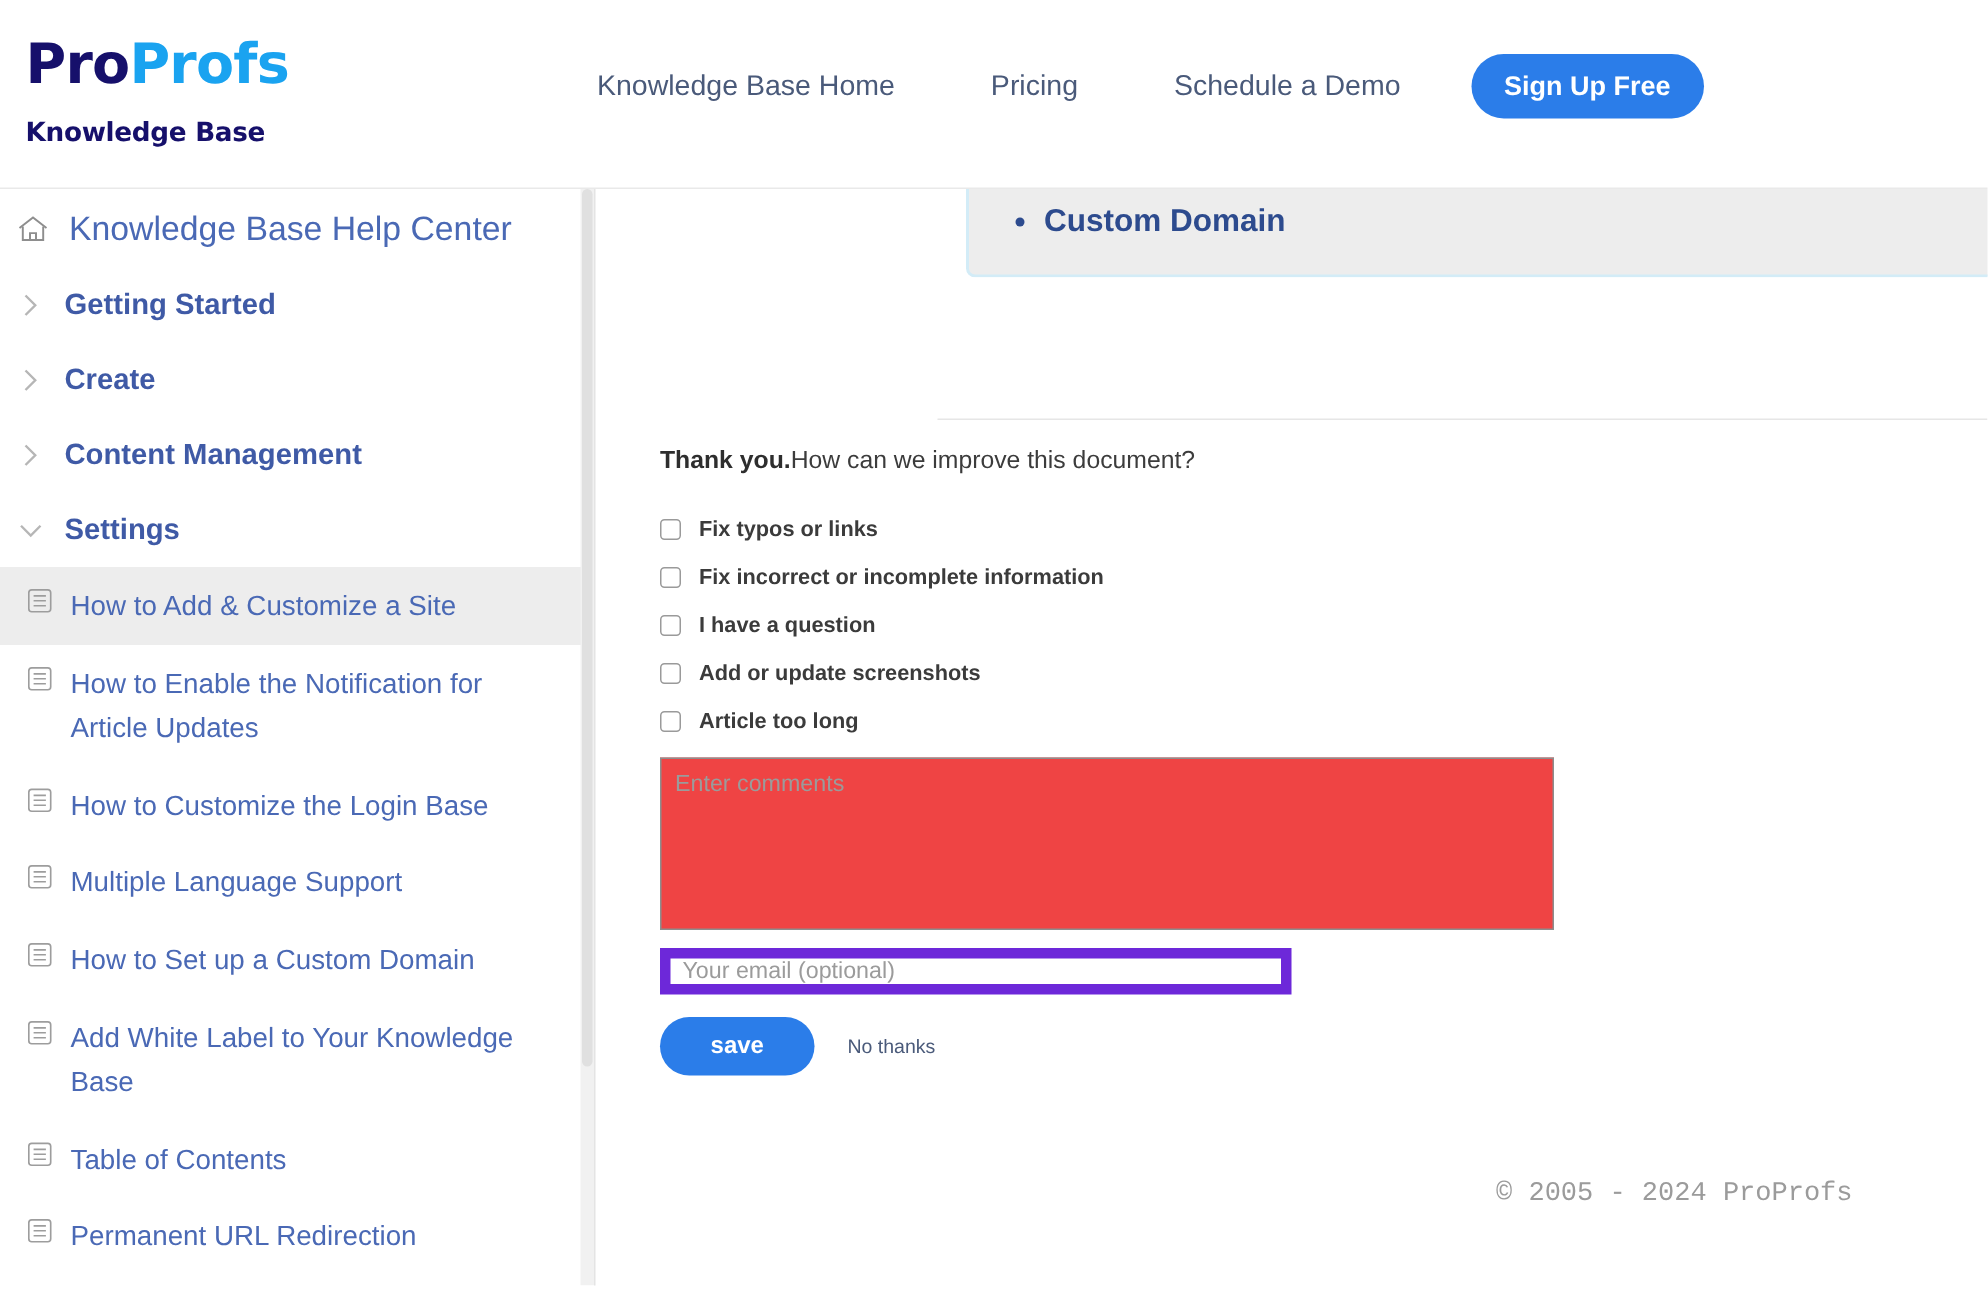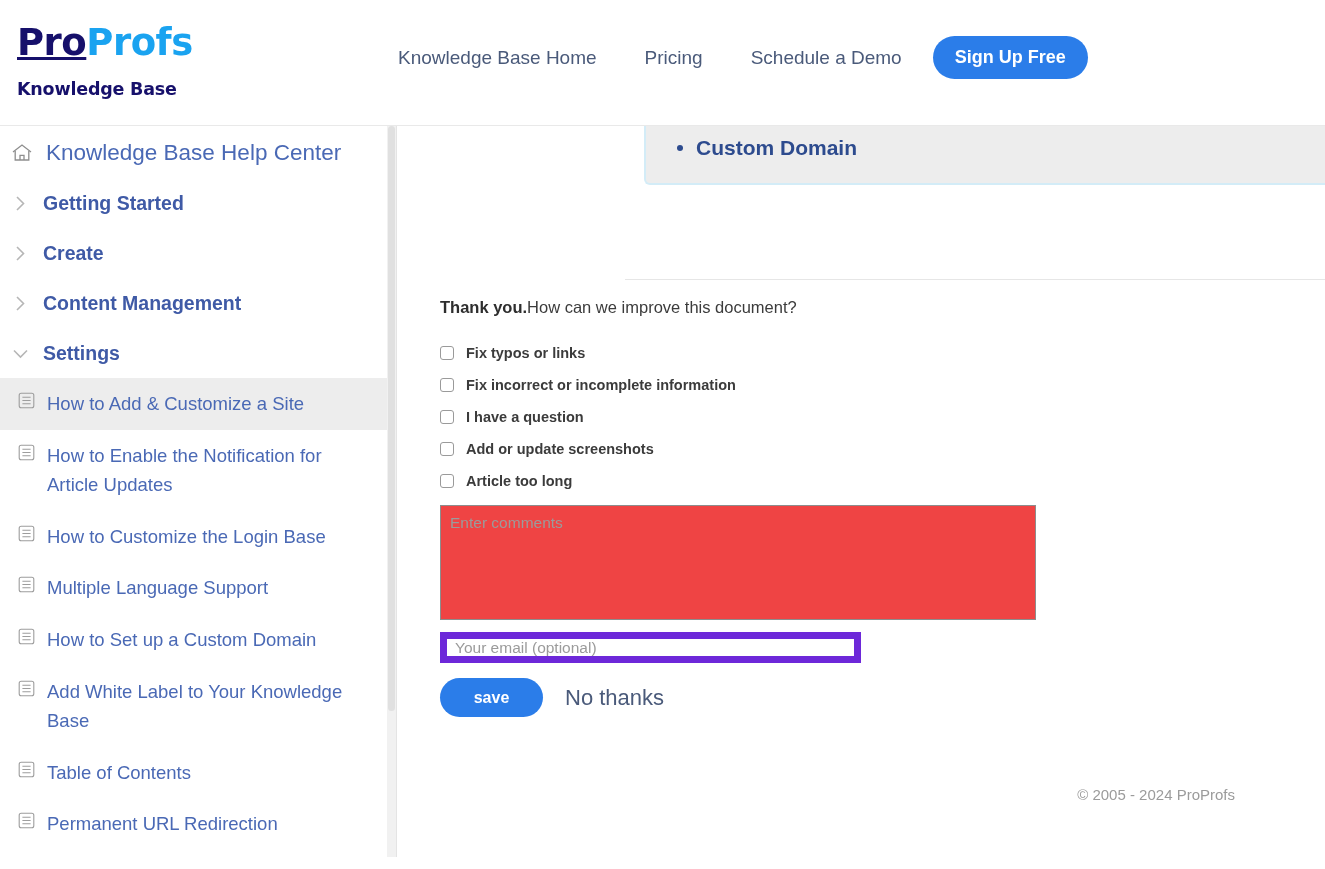--- a/index.html
+++ b/index.html
@@ -24,36 +24,36 @@
     left: 17px; top: 24px;
     line-height: 1;
     user-select: none;
   }
   .logo-main {
     font-size: 37px;
     font-weight: bold;
     letter-spacing: -0.5px;
     font-family: "DejaVu Sans", sans-serif;
   }
-  .logo-pro { color: #16106b; text-decoration: underline; }
+  .logo-pro { color: #16106b; }
   .logo-profs { color: #1aa3f0; }
   .logo-sub {
     margin-top: 20px;
     font-size: 17.5px;
     font-weight: bold;
     color: #16106b;
     letter-spacing: -0.2px;
     font-family: "DejaVu Sans", sans-serif;
   }
   .nav {
     position: absolute;
     left: 398px; top: 36px;
     display: flex;
     align-items: center;
-    gap: 0;
+    gap: 16px;
   }
   .nav-link {
     color: #4a5a7a;
     font-size: 19px;
     text-decoration: none;
     margin-right: 48px;
     white-space: nowrap;
     cursor: pointer;
   }
   .nav-link:last-of-type { margin-right: 31px; }
@@ -259,30 +259,31 @@
     border: none;
     border-radius: 20px;
     font-size: 16px;
     font-weight: bold;
     width: 103px; height: 39px;
     cursor: pointer;
     font-family: "Liberation Sans", sans-serif;
   }
   .no-thanks {
     color: #4a5a7a;
-    font-size: 22px;
+    font-size: 13px;
     cursor: pointer;
     text-decoration: none;
   }
   .copyright {
     position: absolute;
     right: 90px; top: 660px;
-    font-size: 15px;
+    font-size: 18px;
     color: #9b9b9b;
     white-space: nowrap;
+    font-family: Liberation Mono, monospace;
   }
 </style>
 </head>
 <body>
 
 <div class="site-header">
   <div class="logo-wrap">
     <div class="logo-main"><span class="logo-pro">Pro</span><span class="logo-profs">Profs</span></div>
     <div class="logo-sub">Knowledge Base</div>
   </div>

